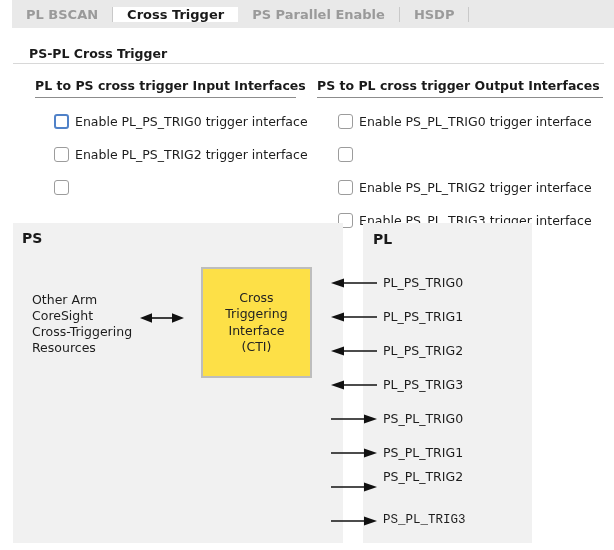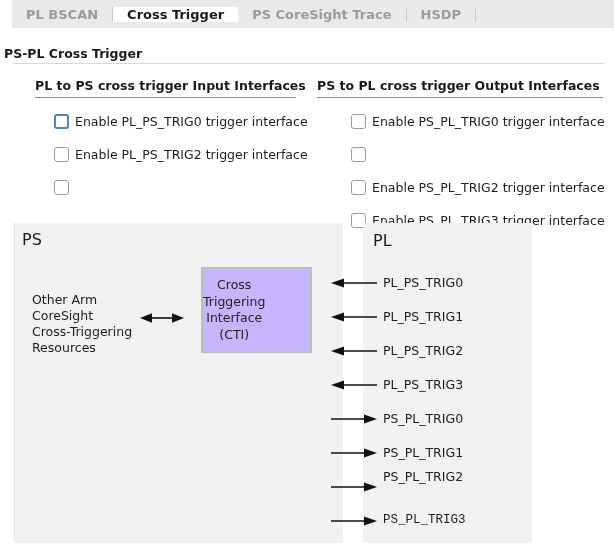--- a/index.html
+++ b/index.html
@@ -15,75 +15,75 @@
   }
   .tab{
     display:flex;align-items:center;padding:0 14px;
     font-size:13px;font-weight:bold;color:#9a9a9a;
     border-right:1px solid #c9c9c9;white-space:nowrap;cursor:default;
   }
   .tab.active{background:#ffffff;color:#1a1a1a;border-right:none;}
   .tabbar .filler{flex:1;border:none;}
   
   .section-title{
-    position:absolute;left:4px;top:46px;
+    position:absolute;left:29px;top:46px;
     font-size:12.5px;font-weight:bold;color:#1a1a1a;
   }
   .section-divider{
     position:absolute;left:13px;top:63px;width:591px;height:1px;background:#d8d8d8;
   }
   
   .cbx-group{position:absolute;top:78px;}
   .cbx-group.left{left:35px;width:261px;}
   .cbx-group.right{left:317px;width:286px;}
   .cbx-header{
     font-size:12.5px;font-weight:bold;color:#1a1a1a;
     padding-bottom:4px;border-bottom:1px solid #8c8c8c;white-space:nowrap;
   }
   .cbx-row{display:flex;align-items:center;height:20px;margin-top:13px;}
   .cbx-group .cbx-row:first-of-type{margin-top:9px;}
   .cbx-group.left .cbx-row{margin-left:19px;}
-  .cbx-group.right .cbx-row{margin-left:34px;}
+  .cbx-group.right .cbx-row{margin-left:21px;}
   .cbx{
     width:15px;height:15px;box-sizing:border-box;background:#ffffff;
     border:1px solid #9c9c9c;border-radius:3px;flex:0 0 auto;
   }
   .cbx.focused{border:2px solid var(--focus-blue,#5082c8);}
   .cbx-label{font-size:12.5px;color:#1d1d1d;margin-left:6px;white-space:nowrap;}
   
   .region{position:absolute;top:223px;height:320px;background:var(--region-gray,#f1f1f1);}
   .region.ps{left:13px;width:330px;}
   .region.pl{left:363px;width:169px;}
-  .region-label{position:absolute;font-size:16px;font-weight:normal;color:#1a1a1a;}
+  .region-label{position:absolute;font-size:14px;font-weight:bold;color:#1a1a1a;}
   .region-label.ps{left:22px;top:230px;}
   .region-label.pl{left:373px;top:231px;}
   .resources-text{
     position:absolute;left:32px;top:292px;font-size:12.5px;line-height:16px;
     color:#1d1d1d;white-space:pre-line;
   }
   .bidir-arrow{position:absolute;left:140px;top:311px;}
   .cti-box{
-    position:absolute;left:201px;top:267px;width:111px;height:86px;box-sizing:border-box;
-    background:#c4b5fd;border:2px solid #bdbdbd;
-    display:flex;align-items:center;justify-content:flex-start;
+    position:absolute;left:201px;top:267px;width:111px;height:111px;box-sizing:border-box;
+    background:#fde047;border:2px solid #bdbdbd;
+    display:flex;align-items:center;justify-content:center;
   }
   .cti-text{font-size:12.5px;line-height:16.5px;color:#222222;text-align:center;white-space:pre-line;}
   .signal-row{position:absolute;height:12px;}
   .signal-arrow{position:absolute;left:331px;width:46px;height:12px;}
   .signal-label{position:absolute;left:383px;font-size:12.5px;color:#1d1d1d;white-space:nowrap;}
 </style>
 </head>
 <body>
 
 <div id="app">
 
   <div class="tabbar" id="tabbar">
       <div class="tab">PL BSCAN</div>
       <div class="tab active">Cross Trigger</div>
-      <div class="tab">PS CoreSight Trace</div>
+      <div class="tab">PS Parallel Enable</div>
       <div class="tab">HSDP</div>
       <div class="tab filler"></div>
     </div>
 
   <div class="section-title">PS-PL Cross Trigger</div>
   <div class="section-divider"></div>
 
   <div class="cbx-group left" id="group-0">
       <div class="cbx-header">PL to PS cross trigger Input Interfaces</div>
       <div class="cbx-row">

